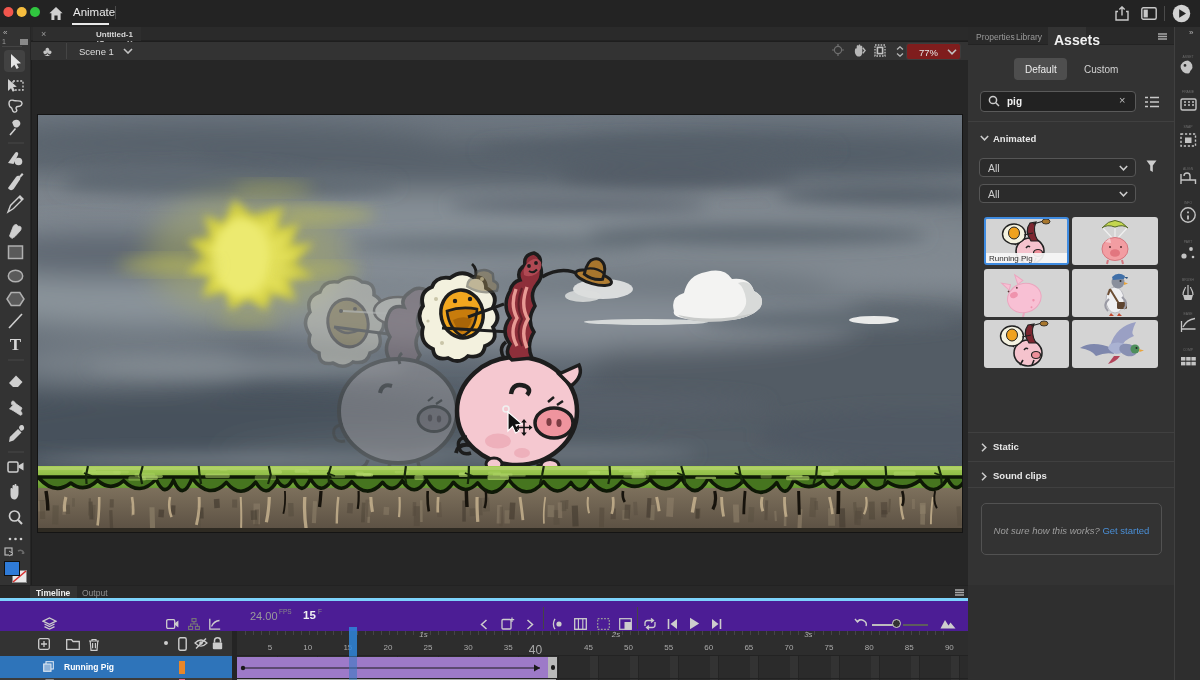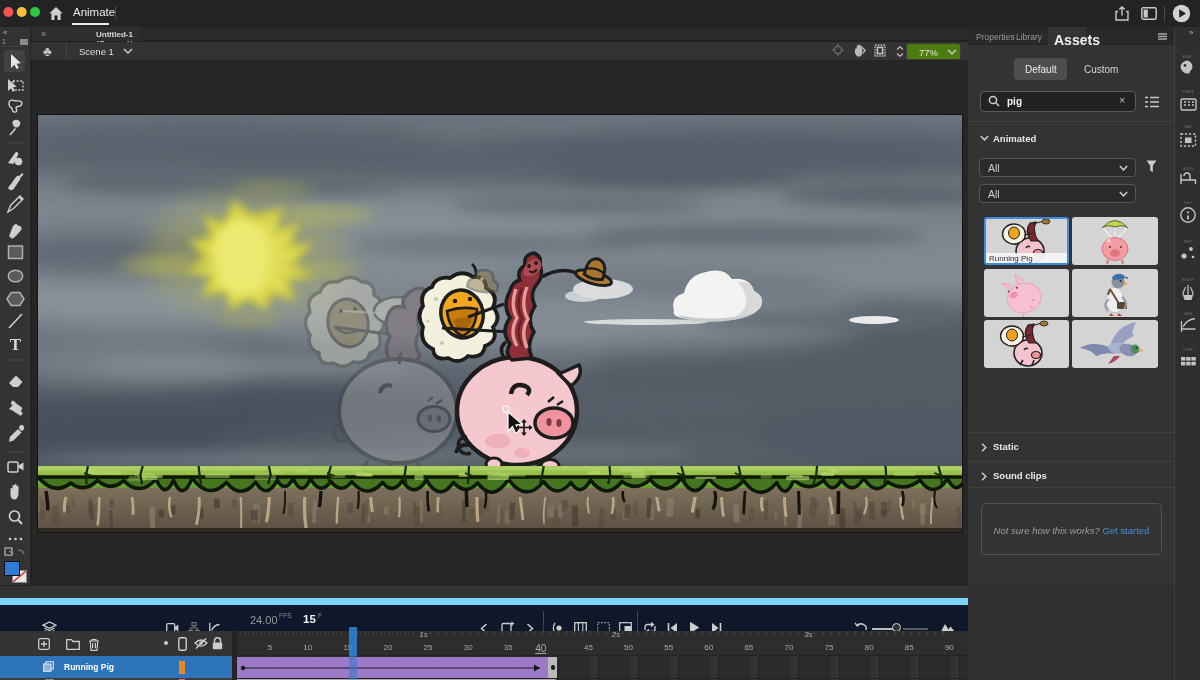--- a/index.html
+++ b/index.html
@@ -67,21 +67,21 @@
     <path d="M10.5 4 L13 7 L10.5 10" stroke="#b8b8b8" stroke-width="1.5" fill="none"></path>
   </svg>
   <svg class="abs" style="left:843px;top:2px;" width="12" height="13" viewBox="0 0 12 13">
     <rect x="1" y="1" width="10" height="11" fill="none" stroke="#c3c3c3" stroke-width="1.3" stroke-dasharray="1.6 1.2"></rect>
     <rect x="3.4" y="3.4" width="5.2" height="6.2" fill="none" stroke="#c3c3c3" stroke-width="1.6"></rect>
   </svg>
   <svg class="abs" style="left:865px;top:4px;" width="8" height="11" viewBox="0 0 9 13">
     <path d="M1 4.2 L4.5 1 L8 4.2" stroke="#b5b5b5" stroke-width="1.6" fill="none"></path>
     <path d="M1 8.8 L4.5 12 L8 8.8" stroke="#b5b5b5" stroke-width="1.6" fill="none"></path>
   </svg>
-  <div class="abs" style="left:875px;top:1px;width:55px;height:17px;background:#4d7c0f;border:1px solid #3c3c3c;border-radius:3px;color:#e6e6e6;font-size:10.5px;text-align:right;">
+  <div class="abs" style="left:875px;top:1px;width:55px;height:17px;background:#7f1d1d;border:1px solid #3c3c3c;border-radius:3px;color:#e6e6e6;font-size:10.5px;text-align:right;">
     <span style="position:absolute;left:12px;top:3px;font-size:9.5px;">77%</span>
   </div>
   <svg class="abs" style="left:916px;top:7px;" width="10" height="6" viewBox="0 0 10 6">
       <path d="M1 0.8 L5 4.8 L9 0.8" stroke="#c3c3c3" stroke-width="1.6" fill="none"></path>
     </svg>
 </div>
 
 <div class="abs" id="lefttools" style="left:0;top:27px;width:31px;height:558px;background:#333333;border-right:1px solid #262626;">
   <div class="abs" style="left:3px;top:1px;color:#b5b5b5;font-size:8px;letter-spacing:-1px;">«</div>
   <div class="abs" style="left:2px;top:11px;width:20px;height:9px;border-bottom:1px solid #444;color:#9a9a9a;font-size:7px;">1</div>
@@ -715,22 +715,30 @@
         <text x="13" y="288">EASE</text>
         <text x="13" y="324">COMP</text>
     </g>
   </svg>
 </div>
 
 <div class="abs" style="left:968px;top:585px;width:206px;height:95px;background:#2f2f2f;"></div>
 
 <div class="abs" id="timeline" style="left:0;top:585px;width:968px;height:95px;background:#333333;border-top:1px solid #222;overflow:hidden;">
 
-
-  <div class="abs" style="left:0;top:12px;width:968px;height:33px;background:#0f172a;border-top:7px solid #7dd3fc;" id="tlcontrols">
+  <div class="abs" style="left:0;top:0;width:968px;height:12px;background:#282828;">
+    <div class="abs" style="left:30px;top:0;width:47px;height:12px;background:#333;"></div>
+    <div class="abs" style="left:36px;top:1.5px;color:#f0f0f0;font-size:8.5px;font-weight:bold;">Timeline</div>
+    <div class="abs" style="left:82px;top:1.5px;color:#909090;font-size:8.5px;">Output</div>
+    <svg class="abs" style="left:955px;top:3px;" width="9" height="7" viewBox="0 0 9 7">
+        <path d="M0 1 H9 M0 3.5 H9 M0 6 H9" stroke="#a8a8a8" stroke-width="1.3"></path>
+      </svg>
+  </div>
+
+  <div class="abs" style="left:0;top:12px;width:968px;height:33px;background:#4c1d95;border-top:3px solid #7dd3fc;" id="tlcontrols">
     <svg class="abs" style="left:42px;top:16px;" width="15" height="13" viewBox="0 0 15 13">
       <g fill="none" stroke="#cdcdcd" stroke-width="1.3">
           <path d="M1 4.2 L7.5 1 L14 4.2 L7.5 7.4 Z"></path>
           <path d="M2.5 7 L7.5 9.5 L12.5 7"></path>
           <path d="M2.5 9.6 L7.5 12.1 L12.5 9.6"></path>
         </g>
     </svg>
     <svg class="abs" style="left:166px;top:18px;" width="13" height="10" viewBox="0 0 13 10">
         <rect x="0.7" y="0.7" width="8" height="8.6" rx="1.2" fill="none" stroke="#cdcdcd" stroke-width="1.3"></rect>
         <path d="M9 4 L12.4 1.6 L12.4 8.4 L9 6 Z" fill="#cdcdcd"></path>
@@ -923,21 +931,21 @@
       <div class="abs" style="left:172.5px;top:-1px;width:28px;text-align:center;color:#b0b0b0;font-size:8px;font-style:italic;">1s</div>
       <div class="abs" style="left:365.0px;top:-1px;width:28px;text-align:center;color:#b0b0b0;font-size:8px;font-style:italic;">2s</div>
       <div class="abs" style="left:557.4px;top:-1px;width:28px;text-align:center;color:#b0b0b0;font-size:8px;font-style:italic;">3s</div>
       <div class="abs" style="left:11.1px;top:12px;width:24px;text-align:right;color:#a9a9a9;font-size:8px;">5</div>
       <div class="abs" style="left:51.2px;top:12px;width:24px;text-align:right;color:#a9a9a9;font-size:8px;">10</div>
       <div class="abs" style="left:91.3px;top:12px;width:24px;text-align:right;color:#a9a9a9;font-size:8px;">15</div>
       <div class="abs" style="left:131.4px;top:12px;width:24px;text-align:right;color:#a9a9a9;font-size:8px;">20</div>
       <div class="abs" style="left:171.5px;top:12px;width:24px;text-align:right;color:#a9a9a9;font-size:8px;">25</div>
       <div class="abs" style="left:211.6px;top:12px;width:24px;text-align:right;color:#a9a9a9;font-size:8px;">30</div>
       <div class="abs" style="left:251.7px;top:12px;width:24px;text-align:right;color:#a9a9a9;font-size:8px;">35</div>
-      <div class="abs" style="left:291.8px;top:12px;width:24px;text-align:center;color:#a9a9a9;font-size:10px;text-decoration:underline;">40</div>
+      <div class="abs" style="left:291.8px;top:12px;width:24px;text-align:left;color:#a9a9a9;font-size:12px;text-decoration:underline;">40</div>
       <div class="abs" style="left:331.9px;top:12px;width:24px;text-align:right;color:#a9a9a9;font-size:8px;">45</div>
       <div class="abs" style="left:372.0px;top:12px;width:24px;text-align:right;color:#a9a9a9;font-size:8px;">50</div>
       <div class="abs" style="left:412.1px;top:12px;width:24px;text-align:right;color:#a9a9a9;font-size:8px;">55</div>
       <div class="abs" style="left:452.2px;top:12px;width:24px;text-align:right;color:#a9a9a9;font-size:8px;">60</div>
       <div class="abs" style="left:492.3px;top:12px;width:24px;text-align:right;color:#a9a9a9;font-size:8px;">65</div>
       <div class="abs" style="left:532.4px;top:12px;width:24px;text-align:right;color:#a9a9a9;font-size:8px;">70</div>
       <div class="abs" style="left:572.5px;top:12px;width:24px;text-align:right;color:#a9a9a9;font-size:8px;">75</div>
       <div class="abs" style="left:612.6px;top:12px;width:24px;text-align:right;color:#a9a9a9;font-size:8px;">80</div>
       <div class="abs" style="left:652.7px;top:12px;width:24px;text-align:right;color:#a9a9a9;font-size:8px;">85</div>
       <div class="abs" style="left:692.8px;top:12px;width:24px;text-align:right;color:#a9a9a9;font-size:8px;">90</div>

